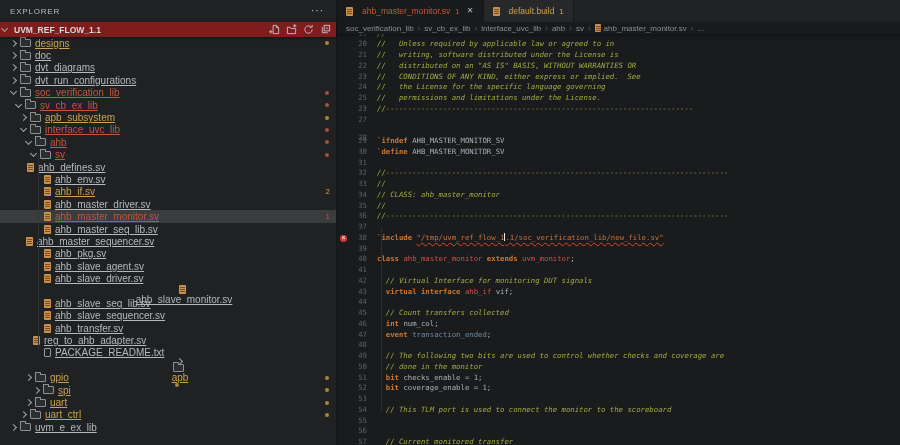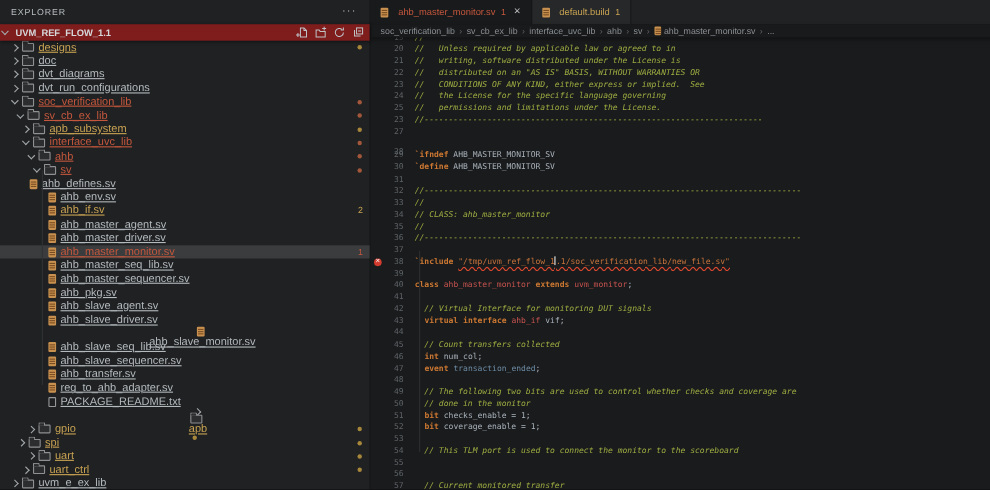--- a/index.html
+++ b/index.html
@@ -179,39 +179,34 @@
         </div>
         <div class="trow" style="padding-left: 34px;">
           <span class="chev-space"></span>
           <span class="sv-ic"></span>
           <span class="tlabel c-gold">ahb_if.sv</span>
           <span class="badge-num" style="color: rgb(201, 163, 83);">2</span>
         </div>
         <div class="trow" style="padding-left: 34px;">
           <span class="chev-space"></span>
           <span class="sv-ic"></span>
-          <span class="tlabel c-default">ahb_master_agent.sv</span>
-        </div>
-        <div class="trow" style="padding-left: 34px;">
-          <span class="chev-space"></span>
-          <span class="sv-ic"></span>
           <span class="tlabel c-default">ahb_master_driver.sv</span>
         </div>
         <div class="trow sel" style="padding-left: 34px;">
           <span class="chev-space"></span>
           <span class="sv-ic"></span>
           <span class="tlabel c-red">ahb_master_monitor.sv</span>
           <span class="badge-num" style="color: rgb(196, 87, 61);">1</span>
         </div>
         <div class="trow" style="padding-left: 34px;">
           <span class="chev-space"></span>
           <span class="sv-ic"></span>
           <span class="tlabel c-default">ahb_master_seq_lib.sv</span>
         </div>
-        <div class="trow" style="padding-left: 34px;">
+        <div class="trow" style="padding-left: 16px;">
           <span class="chev-space"></span>
           <span class="sv-ic"></span>
           <span class="tlabel c-default">ahb_master_sequencer.sv</span>
         </div>
         <div class="trow" style="padding-left: 34px;">
           <span class="chev-space"></span>
           <span class="sv-ic"></span>
           <span class="tlabel c-default">ahb_pkg.sv</span>
         </div>
         <div class="trow" style="padding-left: 34px;">
@@ -237,21 +232,21 @@
         <div class="trow" style="padding-left: 34px;">
           <span class="chev-space"></span>
           <span class="sv-ic"></span>
           <span class="tlabel c-default">ahb_slave_sequencer.sv</span>
         </div>
         <div class="trow" style="padding-left: 34px;">
           <span class="chev-space"></span>
           <span class="sv-ic"></span>
           <span class="tlabel c-default">ahb_transfer.sv</span>
         </div>
-        <div class="trow" style="padding-left: 34px;">
+        <div class="trow" style="padding-left: 23px;">
           <span class="chev-space"></span>
           <span class="sv-ic"></span>
           <span class="tlabel c-default">reg_to_ahb_adapter.sv</span>
         </div>
         <div class="trow" style="padding-left: 34px;">
           <span class="chev-space"></span>
           <span class="txt-ic"></span>
           <span class="tlabel c-default">PACKAGE_README.txt</span>
         </div>
         <div class="trow" style="padding-left: 24px; flex-direction: column;">
@@ -259,21 +254,21 @@
           <span class="fold-ic"></span>
           <span class="tlabel c-gold">apb</span>
           <span class="badge-dot" style="background: rgb(168, 135, 59);"></span>
         </div>
         <div class="trow" style="padding-left: 24px;">
           <span class="chev right"></span>
           <span class="fold-ic"></span>
           <span class="tlabel c-gold">gpio</span>
           <span class="badge-dot" style="background: rgb(168, 135, 59);"></span>
         </div>
-        <div class="trow" style="padding-left: 15px;">
+        <div class="trow" style="padding-left: 32px;">
           <span class="chev right"></span>
           <span class="fold-ic"></span>
           <span class="tlabel c-gold">spi</span>
           <span class="badge-dot" style="background: rgb(168, 135, 59);"></span>
         </div>
         <div class="trow" style="padding-left: 24px;">
           <span class="chev right"></span>
           <span class="fold-ic"></span>
           <span class="tlabel c-gold">uart</span>
           <span class="badge-dot" style="background: rgb(168, 135, 59);"></span>

